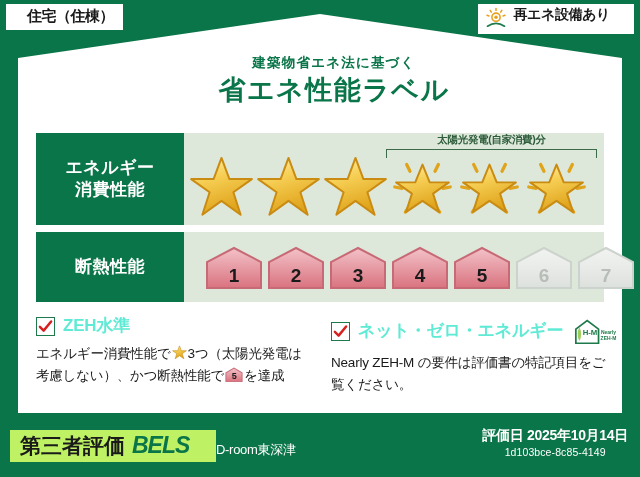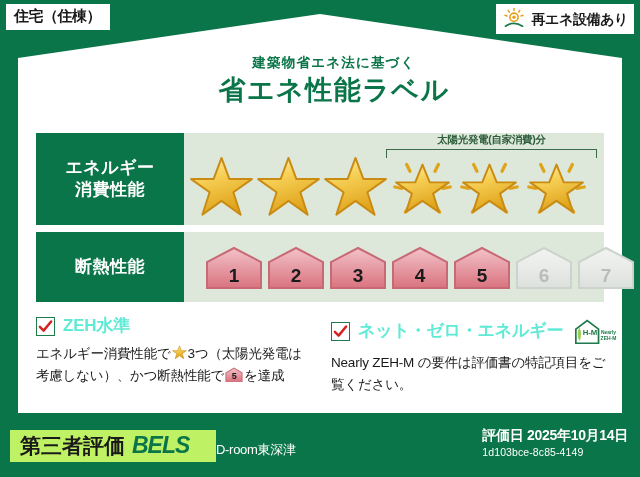--- a/index.html
+++ b/index.html
@@ -23,33 +23,33 @@
     left:18px;top:14px;
     width:604px;height:399px;
     background:#ffffff;
     clip-path:polygon(0 44px, 302px 0, 604px 44px, 604px 399px, 0 399px);
   }
 
   
   .tag-dwelling{
     position:absolute;left:6px;top:4px;
     background:#ffffff;
-    padding:4px 9px 5px 8px;
+    padding:4px 9px 5px 21px;
     font-size:15px;font-weight:bold;color:#1a1a1a;
     letter-spacing:-0.5px;
     line-height:1.1;
     z-index:6;
   }
 
   
   .tag-renew{
     position:absolute;right:6px;top:4px;
     background:#ffffff;
-    padding:3px 6px 3px 6px;
-    display:flex;align-items:center;gap:5px;
+    padding:3px 24px 3px 6px;
+    display:flex;gap:5px;
     z-index:6;
   }
   .tag-renew .sun-ico{width:24px;height:24px;display:block;flex:0 0 auto;}
   .tag-renew .rtxt{
     font-size:14px;font-weight:bold;color:#1a1a1a;letter-spacing:-0.4px;
     white-space:nowrap;line-height:1;
   }
 
   
   .title-wrap{
@@ -185,21 +185,21 @@
   }
   .bels-en{
     font-size:23px;font-weight:bold;color:#0a7548;letter-spacing:-1px;line-height:1.1;
     font-style:italic;
   }
   .prop-name{
     position:absolute;left:216px;top:26px;
     font-size:13px;color:#ffffff;letter-spacing:-0.3px;line-height:1.1;
   }
   .eval-block{
-    position:absolute;right:12px;top:10px;text-align:left;color:#ffffff;
+    position:absolute;right:12px;top:10px;text-align:center;color:#ffffff;
   }
   .eval-date{font-size:14px;font-weight:bold;letter-spacing:-0.3px;line-height:1.25;}
   .eval-id{font-size:10.5px;letter-spacing:0.1px;line-height:1.3;margin-top:1px;}
 </style>
 </head>
 <body>
 
 <div id="label-root">
 
   <div class="house-white"></div>

